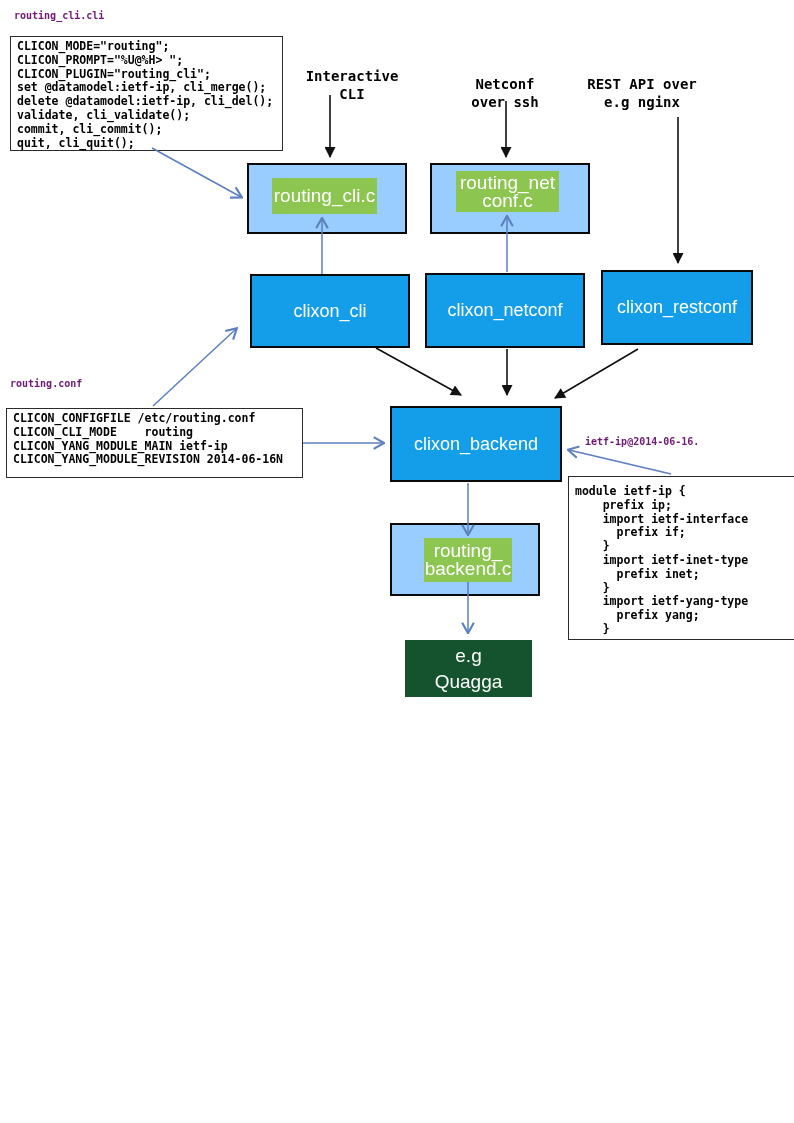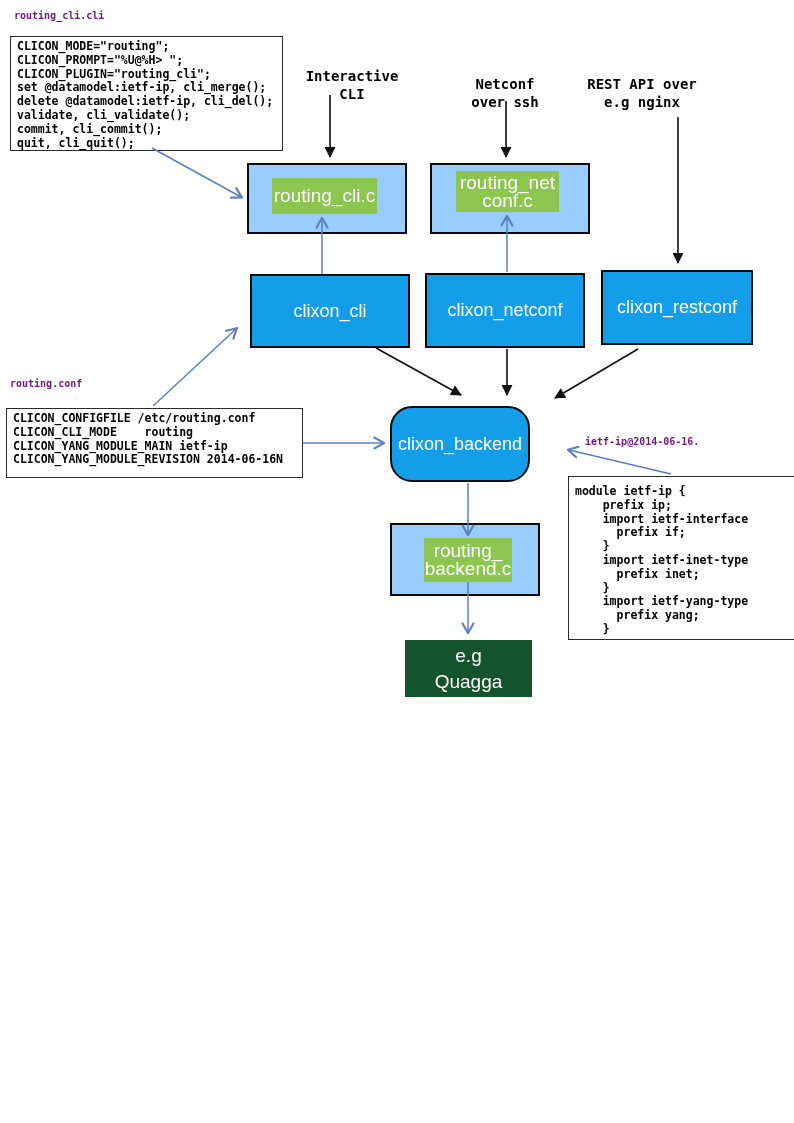--- a/index.html
+++ b/index.html
@@ -136,21 +136,21 @@
   <div class="abs node-blue" style="left:425px; top:273px; width:160px; height:75px;">clixon_netconf</div>
 
   <div class="abs file-title" style="left:10px; top:378px;">routing.conf</div>
   <div class="abs code-box" style="left:6px; top:408px; width:297px; height:70px;">
     <pre>CLICON_CONFIGFILE /etc/routing.conf
 CLICON_CLI_MODE    routing
 CLICON_YANG_MODULE_MAIN ietf-ip
 CLICON_YANG_MODULE_REVISION 2014-06-16N</pre>
   </div>
 
-  <div class="abs node-blue" style="left:390px; top:406px; width:140px; height:76px;border-radius:22px;">clixon_backend</div>
+  <div class="abs node-blue" style="left:390px; top:406px; width:172px; height:76px;">clixon_backend</div>
 
   <div class="abs file-title" style="left:585px; top:436px;">ietf-ip@2014-06-16.</div>
   <div class="abs code-box" style="left:568px; top:476px; width:252px; height:164px;">
     <pre style="padding-top:8px;">module ietf-ip {
     prefix ip;
     import ietf-interface
       prefix if;
     }
     import ietf-inet-type
       prefix inet;

